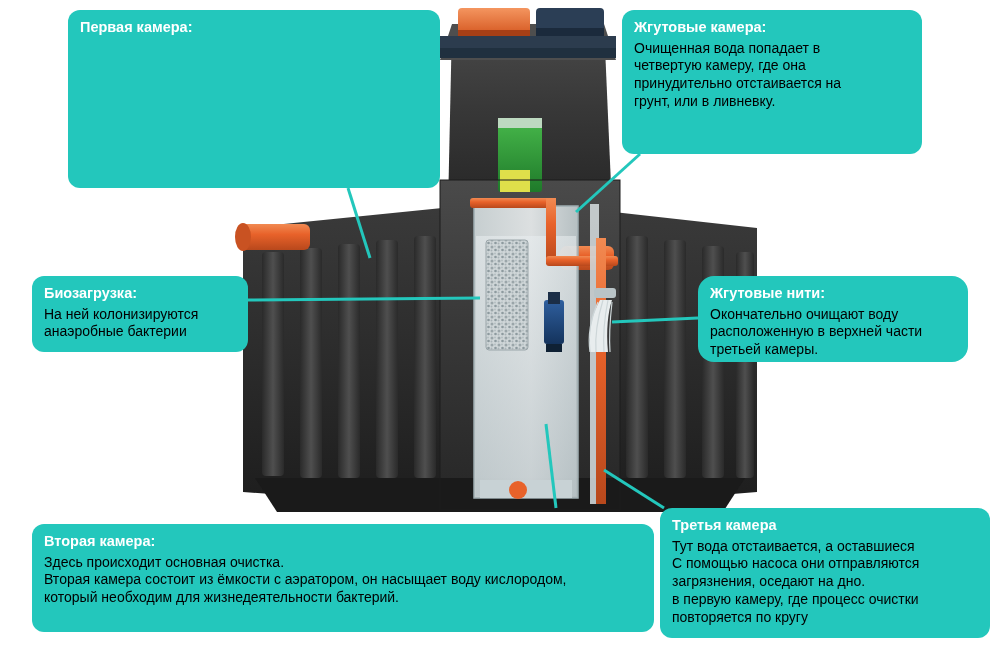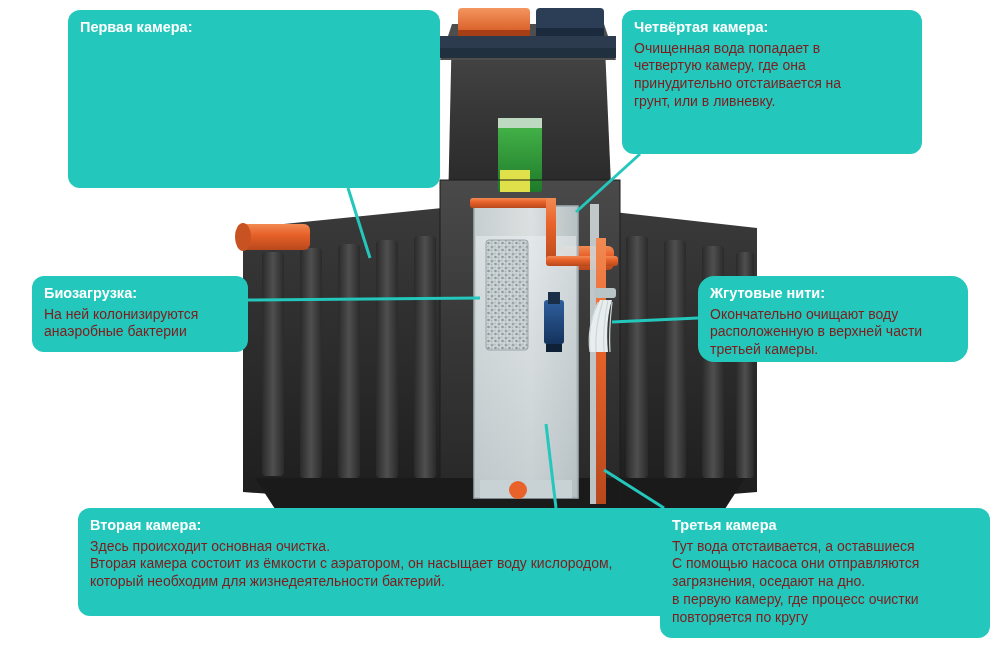--- a/index.html
+++ b/index.html
@@ -29,21 +29,21 @@
   .callout .c-title {
     font-weight: bold;
     font-size: 14.5px;
     display: block;
     margin-bottom: 3px;
     color: #ffffff;
   }
   .callout .c-line {
     display: block;
     font-size: 14px;
-    color: #7f1d1d;
+    color: #000000;
   }
   .callout ul {
     margin: 0;
     padding: 0;
     list-style: none;
   }
   .callout li {
     font-size: 14px;
     position: relative;
     padding-left: 14px;
@@ -54,21 +54,21 @@
     position: absolute;
     left: 2px;
     top: 0;
   }
 
   
   #callout-chamber1 { left: 68px;  top: 10px;  width: 372px; height: 178px; }
   #callout-chamber4 { left: 622px; top: 10px;  width: 300px; height: 144px; }
   #callout-bioload   { left: 32px;  top: 276px; width: 216px; height: 76px; }
   #callout-threads   { left: 698px; top: 276px; width: 270px; height: 86px; border-radius: 16px; }
-  #callout-chamber2  { left: 32px;  top: 508px; width: 622px; height: 108px; margin-left: 46px; }
+  #callout-chamber2  { left: 32px;  top: 524px; width: 622px; height: 108px; }
   #callout-chamber3  { left: 660px; top: 508px; width: 330px; height: 130px; }
 
   
   #leaders {
     position: absolute;
     left: 0; top: 0;
     width: 1000px;
     height: 664px;
     pointer-events: none;
   }
@@ -249,21 +249,21 @@
       <path d="M556,508 L546,424"></path>
       <path d="M664,508 L604,470"></path>
     </g>
   </svg>
 
   <div class="callout" id="callout-chamber1">
     <span class="c-title">Первая камера:</span>
   </div>
 
   <div class="callout" id="callout-chamber4">
-    <span class="c-title">Четвёртая камера:</span>
+    <span class="c-title">Жгутовые камера:</span>
     <span class="c-line">Очищенная вода попадает в</span>
     <span class="c-line">четвертую камеру, где она</span>
     <span class="c-line">принудительно отстаивается на</span>
     <span class="c-line">грунт, или в ливневку.</span>
   </div>
 
   <div class="callout" id="callout-bioload">
     <span class="c-title">Биозагрузка:</span>
     <span class="c-line">На ней колонизируются</span>
     <span class="c-line">анаэробные бактерии</span>

